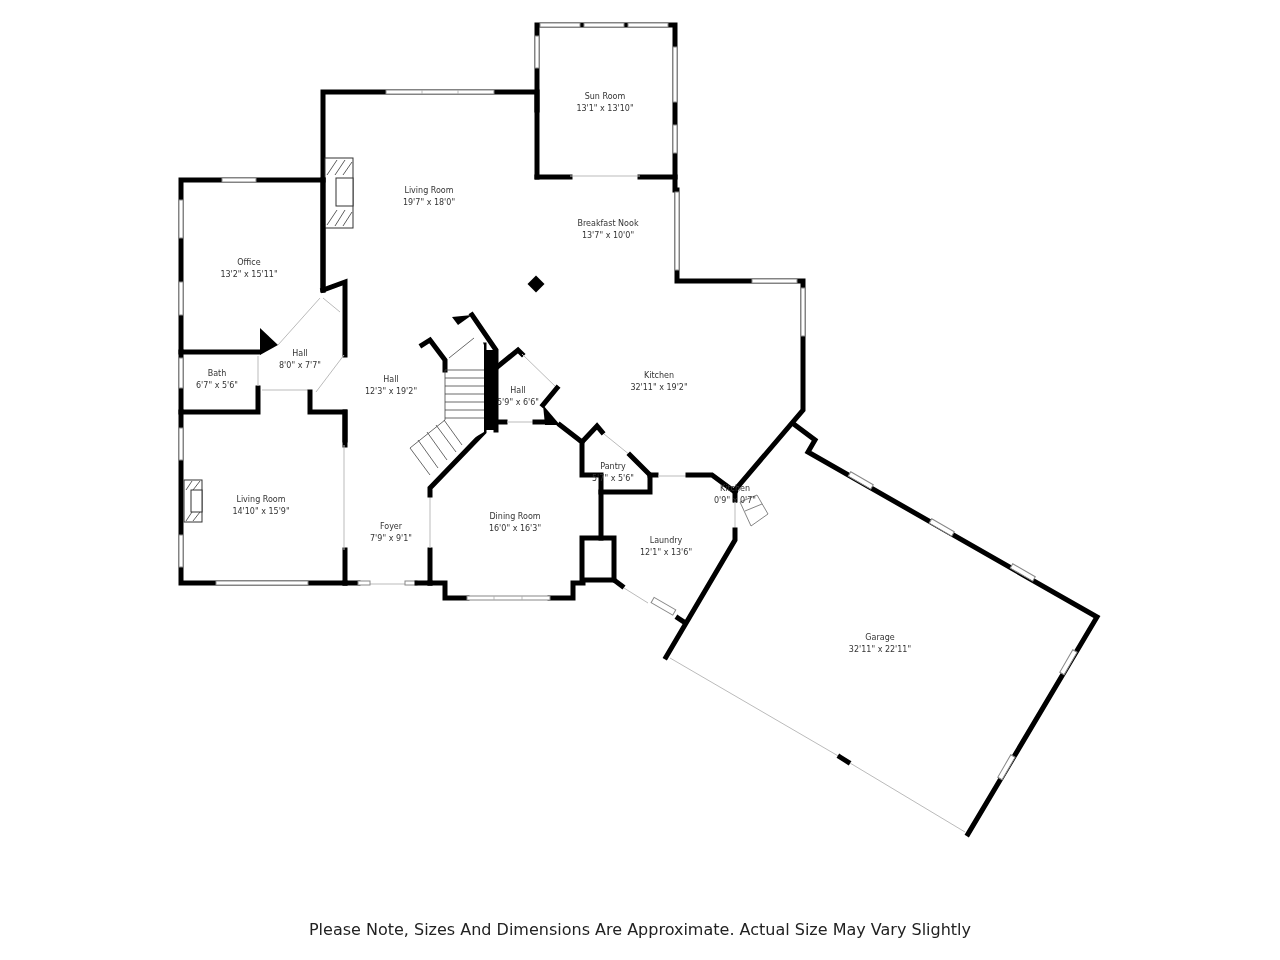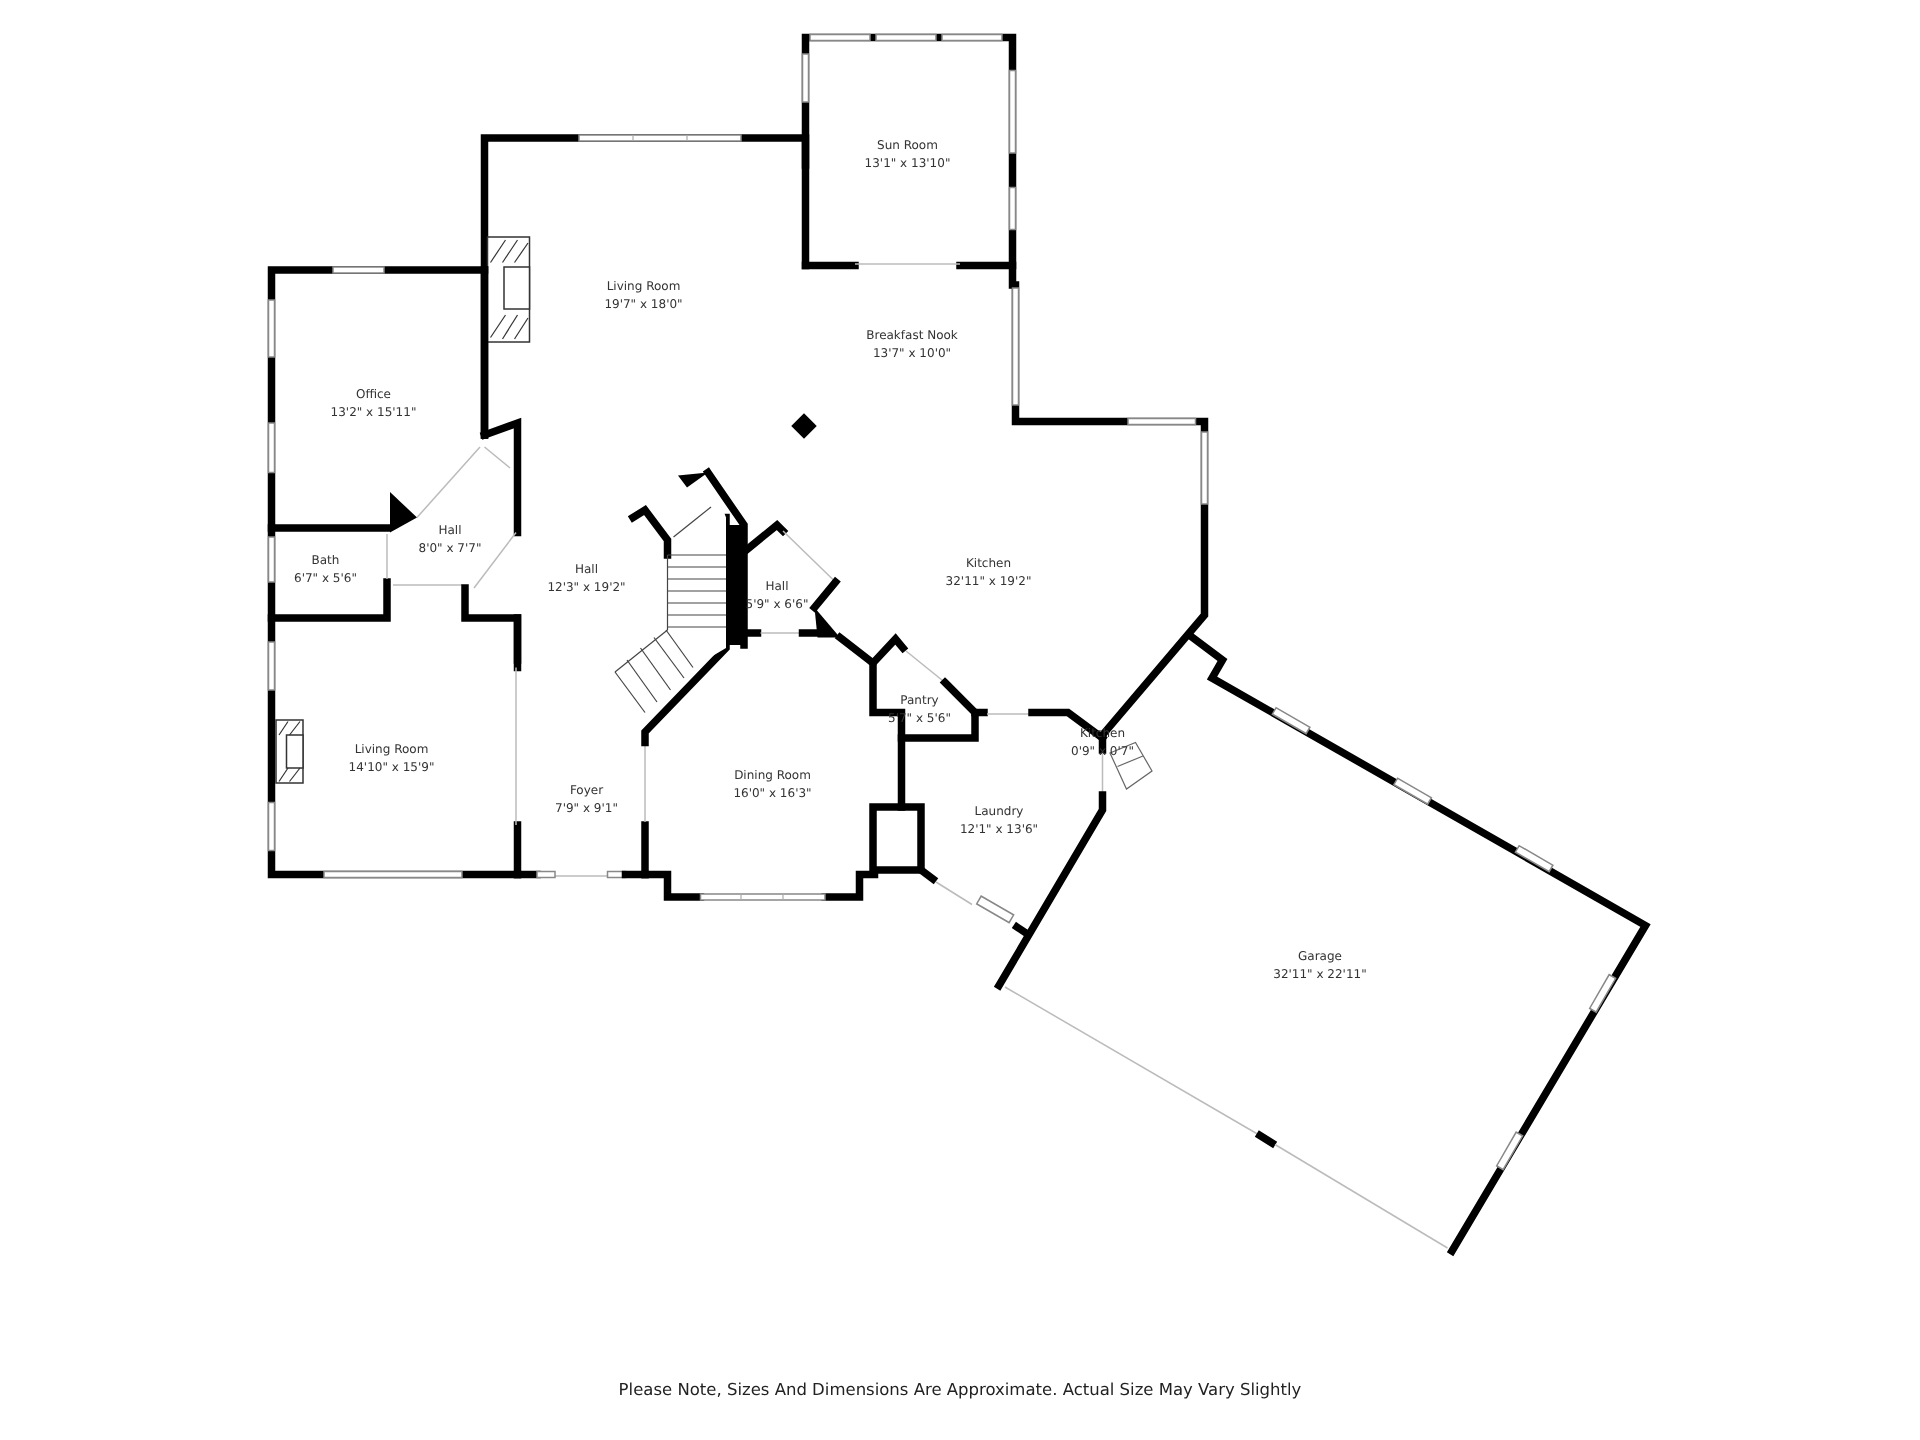--- a/index.html
+++ b/index.html
@@ -5,21 +5,21 @@
   html, body { margin:0; padding:0; background:#ffffff; }
   body { width:1280px; height:960px; position:relative; overflow:hidden; font-family:"DejaVu Sans", sans-serif; }
   #plan { position:absolute; left:0; top:0; }
   .wall { stroke:#000; stroke-width:5; fill:none; stroke-linejoin:miter; stroke-linecap:square; }
   .opening { stroke:#bbb; stroke-width:1; fill:none; }
   .win-frame { fill:#fff; stroke:#888; stroke-width:1; }
   .win-line { stroke:#aaa; stroke-width:0.8; }
   .hatch { stroke:#333; stroke-width:0.8; }
   .room-label { font-size:8px; fill:#333; text-anchor:middle; }
   .stairs line { stroke:#444; stroke-width:0.8; }
-  #note { position:absolute; left:0; width:1280px; top:920px; text-align:center; font-size:11px; color:#222; }
+  #note { position:absolute; left:0; width:1280px; top:920px; text-align:center; font-size:16px; color:#222; }
 </style>
 </head>
 <body>
 
 <svg id="plan" width="1280" height="960" viewBox="0 0 1280 960">
 
   <g>
     <polyline class="wall" points="537,177 537,25 675,25 675,190"></polyline>
     <line class="wall" x1="537" y1="177" x2="570" y2="177"></line>
     <line class="wall" x1="640" y1="177" x2="675" y2="177"></line>

